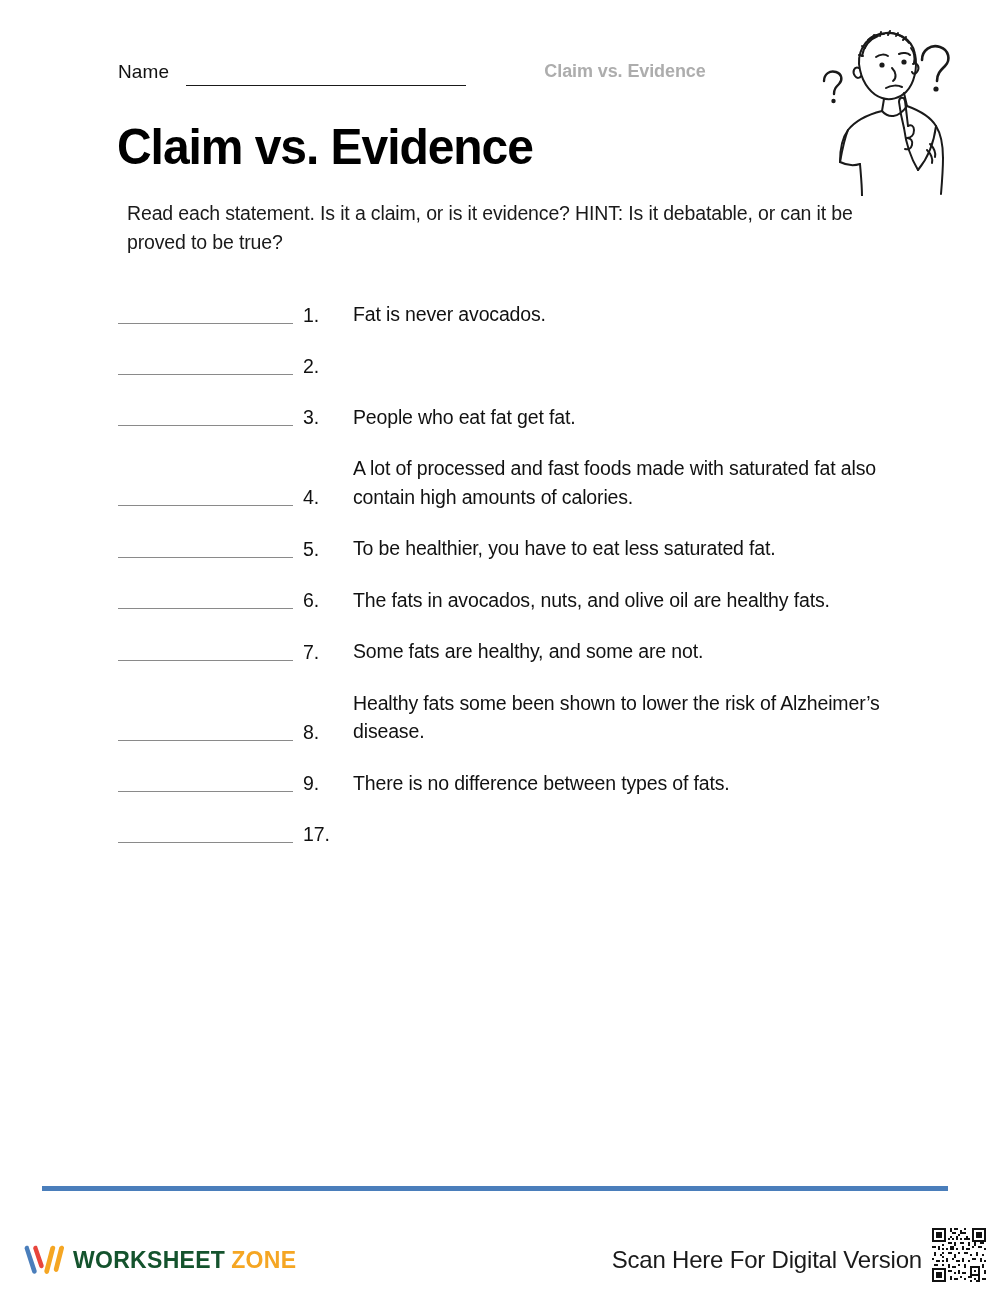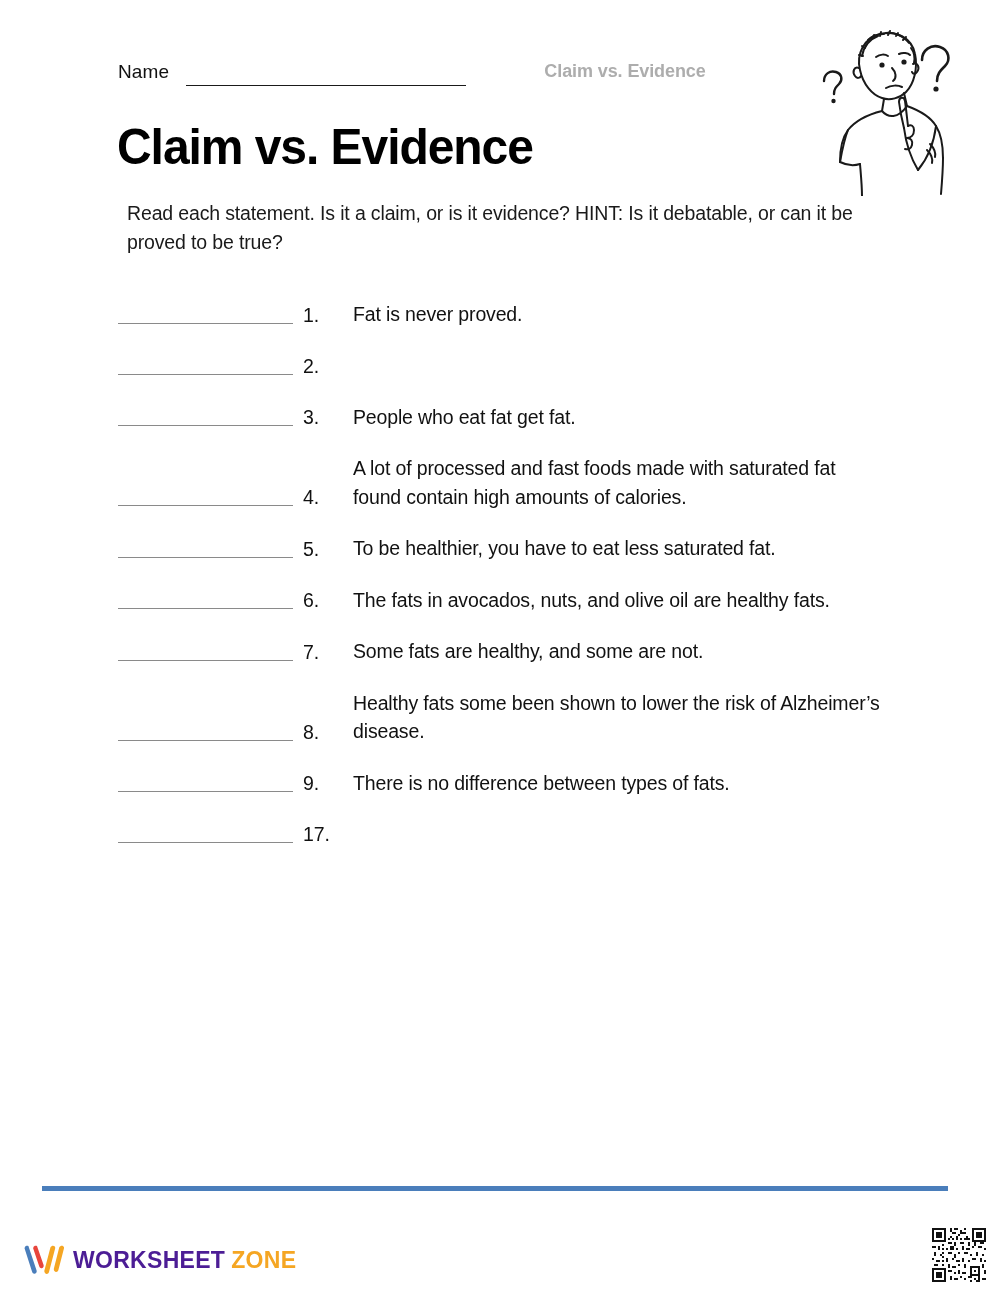--- a/index.html
+++ b/index.html
@@ -169,21 +169,21 @@
     margin-right: 9px;
     flex: 0 0 auto;
   }
   #brand-mark svg { display: block; width: 100%; height: 100%; }
   #brand-text {
     font-size: 23px;
     font-weight: bold;
     letter-spacing: 0.3px;
     white-space: nowrap;
   }
-  #brand-word-1 { color: #4c1d95; }
+  #brand-word-1 { color: #14532d; }
   #brand-word-2 { color: #f5a623; margin-left: 6px; }
 
   #scan-text {
     position: absolute;
     right: 78px;
     top: 12px;
     font-size: 24px;
     line-height: 32px;
     color: #1a1a1a;
     letter-spacing: -0.2px;
@@ -276,38 +276,38 @@
 
   <div id="page-title">Claim vs. Evidence</div>
 
   <div id="instructions">Read each statement. Is it a claim, or is it evidence? HINT: Is it debatable, or can it be proved to be true?</div>
 
   <div id="question-list">
 
     <div class="q-item">
       <div class="q-blank"></div>
       <div class="q-num">1.</div>
-      <div class="q-text">Fat is never proved.</div>
+      <div class="q-text">Fat is never avocados.</div>
     </div>
 
     <div class="q-item">
       <div class="q-blank"></div>
       <div class="q-num">2.</div>
     </div>
 
     <div class="q-item">
       <div class="q-blank"></div>
       <div class="q-num">3.</div>
       <div class="q-text">People who eat fat get fat.</div>
     </div>
 
     <div class="q-item">
       <div class="q-blank"></div>
       <div class="q-num">4.</div>
-      <div class="q-text">A lot of processed and fast foods made with saturated fat found contain high amounts of calories.</div>
+      <div class="q-text">A lot of processed and fast foods made with saturated fat also contain high amounts of calories.</div>
     </div>
 
     <div class="q-item">
       <div class="q-blank"></div>
       <div class="q-num">5.</div>
       <div class="q-text">To be healthier, you have to eat less saturated fat.</div>
     </div>
 
     <div class="q-item">
       <div class="q-blank"></div>
@@ -351,20 +351,21 @@
           <path d="M11.6 4 C11.6 3, 13.6 2.2, 15 3 L21.6 22 C22.2 24, 20.4 25.8, 18.7 25 C17.8 24.6, 17.3 23.8, 17.1 23 L11.2 5.6 C11 5, 11.5 4.4, 11.6 4 Z" fill="#e8453c"></path>
           <path d="M29.6 3.2 C31.2 2, 33.6 3.2, 33.2 5.2 L27 29 C26.5 31, 24.2 31.6, 23 30 C22.3 29.1, 22.2 28.2, 22.4 27.4 L28.4 4.6 C28.6 4, 29 3.5, 29.6 3.2 Z" fill="#f5a623"></path>
           <path d="M38.4 3.2 C40 2, 42.4 3.2, 42 5.2 L36.4 27 C35.9 29, 33.6 29.6, 32.4 28 C31.8 27.2, 31.7 26.3, 31.9 25.5 L37.2 4.6 C37.4 4, 37.8 3.5, 38.4 3.2 Z" fill="#f5a623"></path>
         </svg>
       </div>
       <div id="brand-text">
         <span id="brand-word-1">WORKSHEET</span><span id="brand-word-2">ZONE</span>
       </div>
     </div>
 
+    <div id="scan-text">Scan Here For Digital Version</div>
 
     <div id="qr-code">
       <svg viewBox="0 0 29 29" xmlns="http://www.w3.org/2000/svg" shape-rendering="crispEdges">
         <rect x="0" y="0" width="29" height="29" fill="#ffffff"></rect>
         <g fill="#111111">
 
           <rect x="1" y="1" width="7" height="1"></rect>
             <rect x="1" y="7" width="7" height="1"></rect>
           <rect x="1" y="1" width="1" height="7"></rect>
             <rect x="7" y="1" width="1" height="7"></rect>

